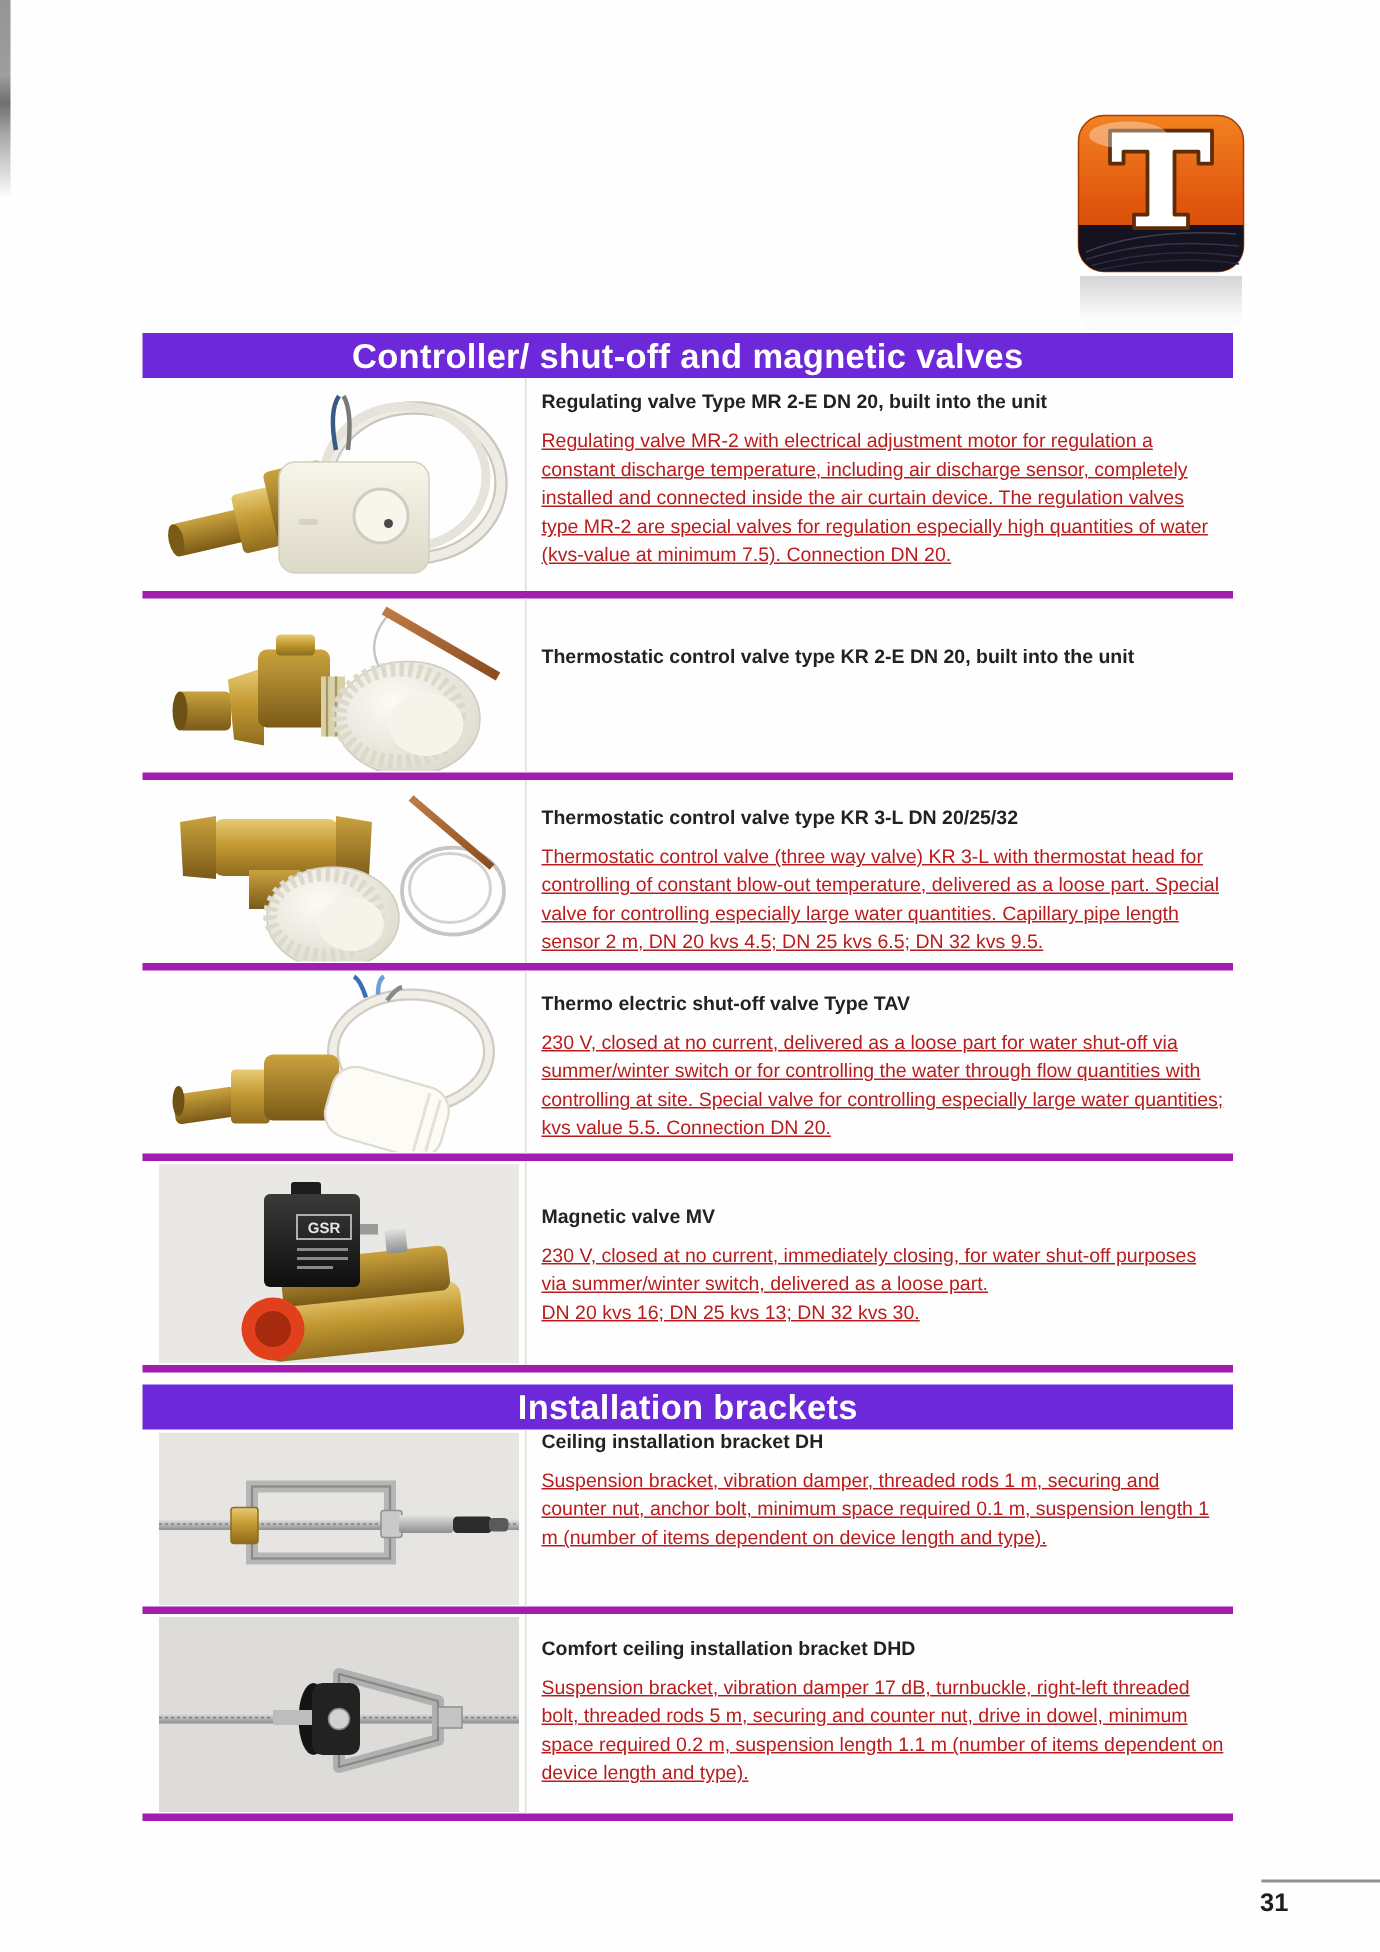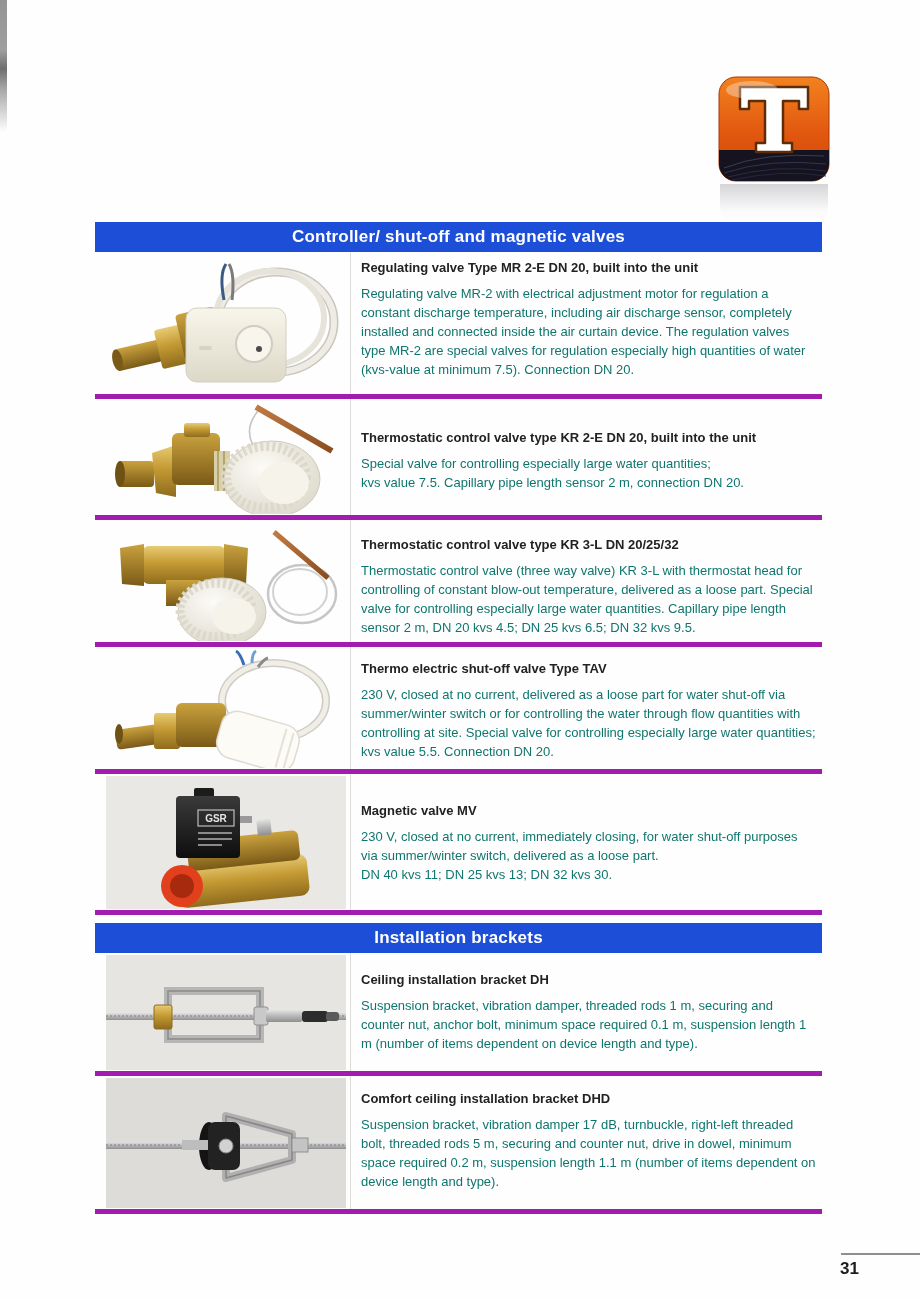--- a/index.html
+++ b/index.html
@@ -10,37 +10,37 @@
     background:linear-gradient(#949494 0%,#9e9e9e 38%,#6f6f6f 52%,#a8a8a8 68%,rgba(170,170,170,0) 100%);}
 
   
   .logo-wrap{position:absolute;left:718px;top:76px;width:112px;height:148px;}
   .logo-reflection{position:absolute;left:2px;top:108px;width:108px;height:38px;
     background:linear-gradient(rgba(120,120,130,0.30),rgba(200,200,205,0.08) 70%,transparent);
     border-radius:0 0 14px 14px;}
 
   
   .catalog{position:absolute;left:95px;top:222px;width:727px;}
-  .section-header{height:30px;background:#1d4ed8;color:#ffffff;display:flex;
-    align-items:center;justify-content:center;font-weight:bold;font-size:17px;letter-spacing:.2px;}
+  .section-header{height:30px;background:#6d28d9;color:#ffffff;display:flex;
+    align-items:center;justify-content:center;font-weight:bold;font-size:23px;letter-spacing:.2px;}
   .section-header.second{margin-top:8px;}
   .row{display:flex;border-bottom:5px solid #a21caf;box-sizing:border-box;}
   .img-cell{width:256px;min-width:256px;border-right:1px solid #dcdcd9;box-sizing:border-box;
     display:flex;align-items:center;justify-content:flex-end;padding:4px;}
   .img-cell svg{display:block;}
   .text-cell{flex:1;box-sizing:border-box;padding-left:10px;padding-right:6px;}
   .p-title{font-weight:bold;font-size:13px;color:#232220;margin-bottom:9px;white-space:nowrap;}
-  .p-body{font-size:13px;line-height:19px;white-space:pre-line;color:#0f766e;}
+  .p-body{font-size:13px;line-height:19px;white-space:pre-line;color:#b91c1c;text-decoration:underline;}
 
   .r1{height:147px;} .r1 .text-cell{padding-top:8px;}
   .r2{height:121px;} .r2 .text-cell{padding-top:31px;}
   .r3{height:127px;} .r3 .text-cell{padding-top:17px;}
   .r4{height:127px;} .r4 .text-cell{padding-top:14px;}
   .r5{height:141px;} .r5 .text-cell{padding-top:29px;}
-  .r6{height:123px;} .r6 .text-cell{padding-top:19px;}
+  .r6{height:123px;} .r6 .text-cell{}
   .r7{height:138px;} .r7 .text-cell{padding-top:15px;}
 
   
   .footer-rule{position:absolute;left:841px;top:1253px;width:79px;height:2px;background:#8f8f8f;}
   .page-number{position:absolute;left:840px;top:1259px;font-size:17px;font-weight:bold;color:#1d1d1b;}
 </style>
 </head>
 <body>
 
 <svg width="0" height="0" style="position:absolute" aria-hidden="true">
@@ -143,22 +143,20 @@
         <rect x="108" y="50" width="16" height="40" fill="#d9cfa8"></rect>
         <line x1="112" y1="50" x2="112" y2="90" stroke="#a8975e" stroke-width="1.5"></line>
         <line x1="118" y1="50" x2="118" y2="90" stroke="#a8975e" stroke-width="1.5"></line>
         <ellipse cx="166" cy="78" rx="48" ry="38" fill="url(#whead)" stroke="#cfccbe" stroke-width="1"></ellipse>
         <ellipse cx="160" cy="76" rx="40" ry="31" fill="none" stroke="#dcd8ca" stroke-width="10" stroke-dasharray="3 3"></ellipse>
         <ellipse cx="178" cy="82" rx="25" ry="21" fill="#f5f3ea"></ellipse>
       </svg>
     </div>
     <div class="text-cell">
       <div class="p-title">Thermostatic control valve type KR 2-E DN 20, built into the unit</div>
-      <div class="p-body">Special valve for controlling especially large water quantities;
-kvs value 7.5. Capillary pipe length sensor 2 m, connection DN 20.</div>
     </div>
   </div>
 
   <div class="row r3">
     <div class="img-cell">
       <svg width="240" height="119" viewBox="0 0 240 119">
         <ellipse cx="196" cy="72" rx="34" ry="29" fill="none" stroke="#c6c6c6" stroke-width="2.5"></ellipse>
         <ellipse cx="194" cy="70" rx="27" ry="23" fill="none" stroke="#d2d2d2" stroke-width="2"></ellipse>
         <line x1="168" y1="10" x2="222" y2="56" stroke="url(#copper)" stroke-width="5"></line>
         <rect x="36" y="24" width="84" height="38" rx="7" fill="url(#brass)"></rect>
@@ -219,21 +217,21 @@
         <rect x="92" y="34" width="36" height="16" fill="none" stroke="#bdbdbd" stroke-width="1.2"></rect>
         <text x="110" y="46" text-anchor="middle" font-size="10" font-weight="bold" fill="#e6e6e6" font-family="Liberation Sans, sans-serif">GSR</text>
         <rect x="92" y="56" width="34" height="2" fill="#8a8a8a"></rect>
         <rect x="92" y="62" width="34" height="2" fill="#8a8a8a"></rect>
         <rect x="92" y="68" width="24" height="2" fill="#8a8a8a"></rect>
       </svg>
     </div>
     <div class="text-cell">
       <div class="p-title">Magnetic valve MV</div>
       <div class="p-body">230 V, closed at no current, immediately closing, for water shut-off purposes via summer/winter switch, delivered as a loose part.
-DN 40 kvs 11; DN 25 kvs 13; DN 32 kvs 30.</div>
+DN 20 kvs 16; DN 25 kvs 13; DN 32 kvs 30.</div>
     </div>
   </div>
 
   <div class="section-header second">Installation brackets</div>
 
   <div class="row r6">
     <div class="img-cell">
       <svg width="240" height="115" viewBox="0 0 240 115">
         <rect x="0" y="0" width="240" height="115" fill="#e6e5e1"></rect>
         <rect x="0" y="58" width="240" height="7" fill="url(#steel)"></rect>

